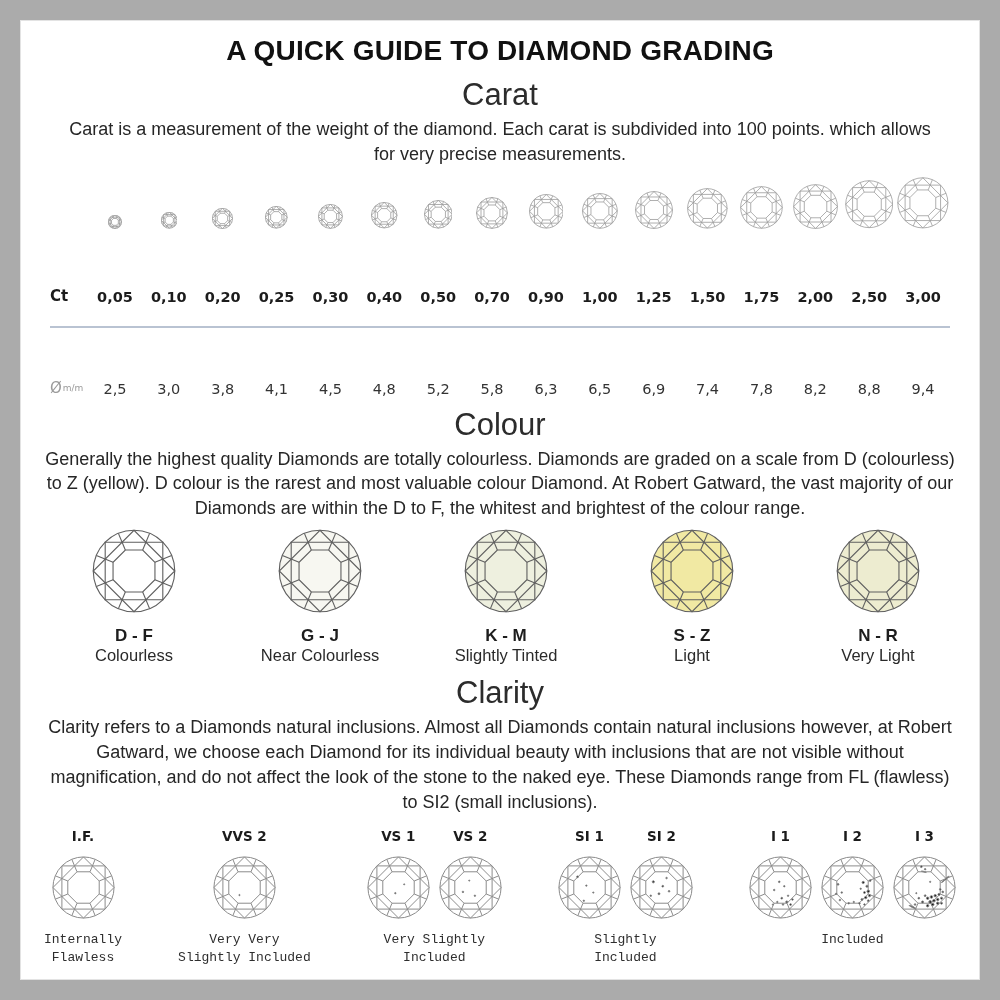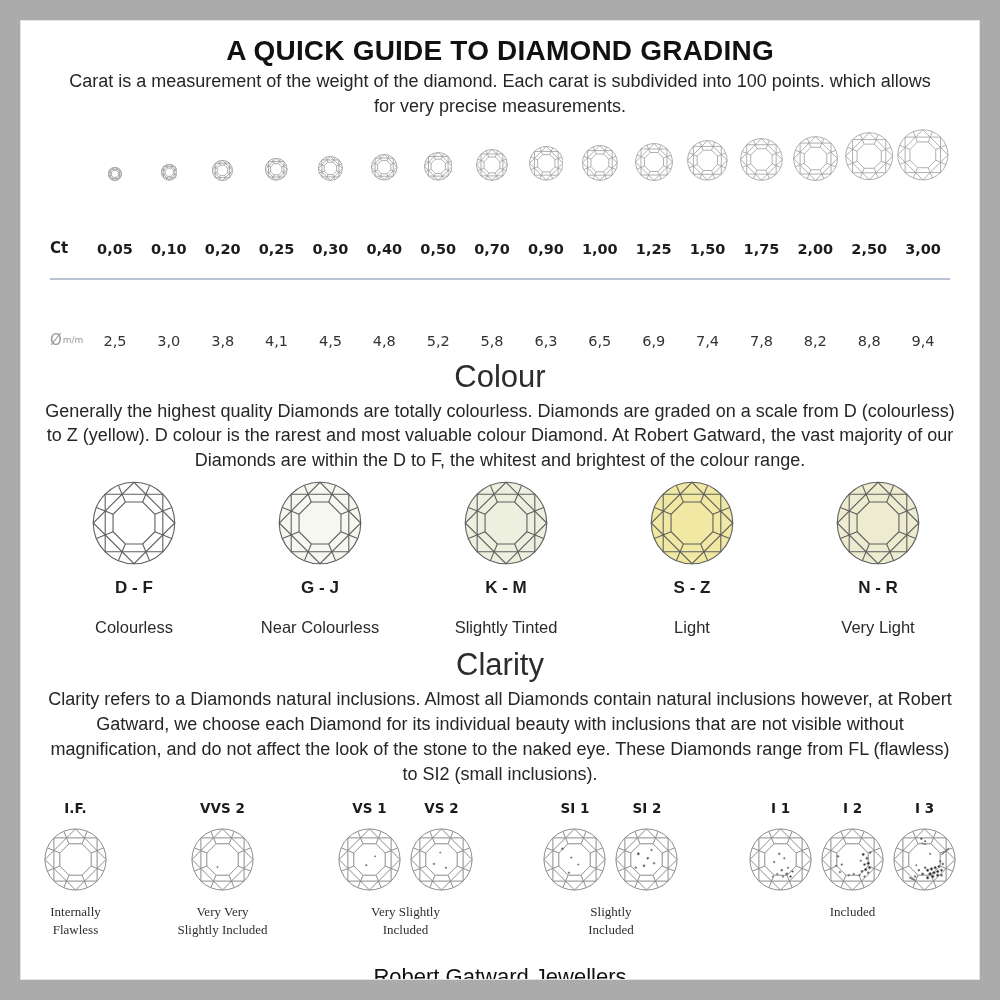--- a/index.html
+++ b/index.html
@@ -32,42 +32,43 @@
   svg.diamond *{vector-effect:non-scaling-stroke;}
   svg.carat-d *{stroke:#9b9b9b;stroke-width:.8px;}
   svg.colour-d *{stroke:#5f5f5f;stroke-width:1.1px;}
   svg.clarity-d *{stroke:#8c8c8c;stroke-width:1px;}
   svg .incl{stroke:none !important;fill:#161616;}
 
   
   .colour-row{display:flex;width:930px;margin:8px auto 0 auto;}
   .colour-col{flex:1;display:flex;flex-direction:column;align-items:center;}
   .colour-range{font-size:17px;font-weight:bold;color:#1d1d1d;margin-top:13px;}
-  .colour-label{font-size:16.5px;color:#2a2a2a;margin-top:20px;}
+  .colour-label{font-size:16.5px;color:#2a2a2a;margin-top:0;}
 
   
   .clarity-row{display:flex;justify-content:space-between;width:912px;margin:14px auto 0 auto;align-items:flex-start;}
   .clarity-group{display:flex;flex-direction:column;align-items:center;}
   .clarity-grades{display:flex;gap:9px;}
   .clarity-grade{display:flex;flex-direction:column;align-items:center;}
   .clarity-grade-label{font-family:"DejaVu Sans",sans-serif;font-weight:bold;font-size:13.5px;color:#1b1b1b;
                        margin-bottom:12px;white-space:nowrap;}
-  .clarity-desc{font-family:Liberation Serif, serif;font-size:13px;color:#2e2e2e;margin-top:12px;
+  .clarity-desc{font-family:Liberation Mono, monospace;font-size:13px;color:#2e2e2e;margin-top:12px;
                 line-height:1.35;white-space:pre-line;}
   .footer{font-size:22px;color:#101010;margin-top:25px;}
 </style>
 </head>
 <body>
 
 <div class="frame">
   <div class="content">
 
     <h1 class="page-title">A QUICK GUIDE TO DIAMOND GRADING</h1>
 
     <section>
+      <h2 class="sec">Carat</h2>
       <p class="desc" id="carat-desc">Carat is a measurement of the weight of the diamond. Each carat is subdivided into 100 points. which allows for very precise measurements.</p>
 
       <div class="carat-figure">
         <div class="crow diam-row" id="carat-diamond-row">
           <div class="labelcell"></div>
         <div class="cell">
               <svg viewBox="-50 -50 100 100" width="13.8" height="13.8" class="diamond carat-d">
                 <g fill="none">
                   <circle r="48.5" fill="none"></circle>
                   <polygon points="48.50,0.00 0.00,-48.50 -48.50,-0.00 -0.00,48.50"></polygon>

